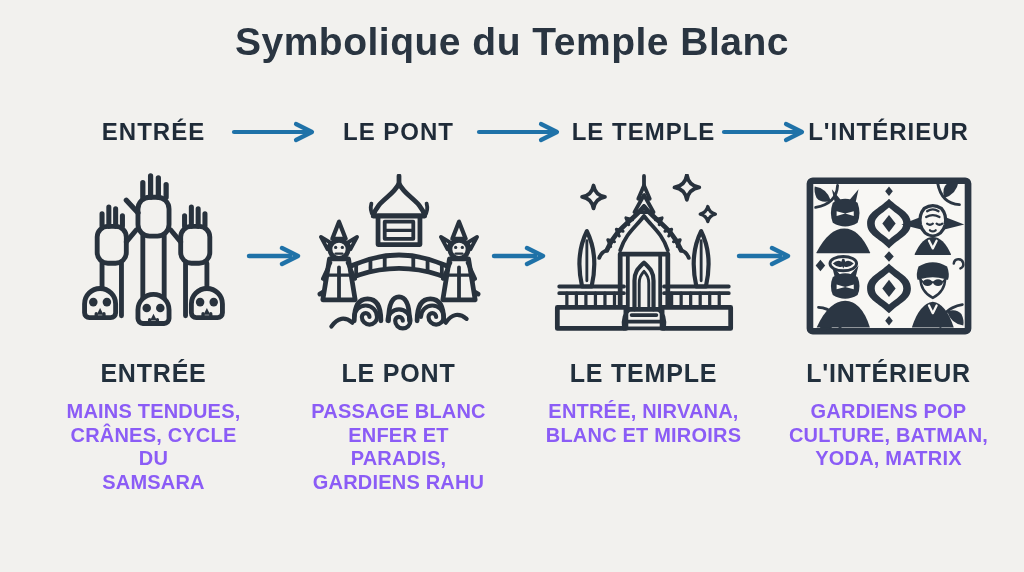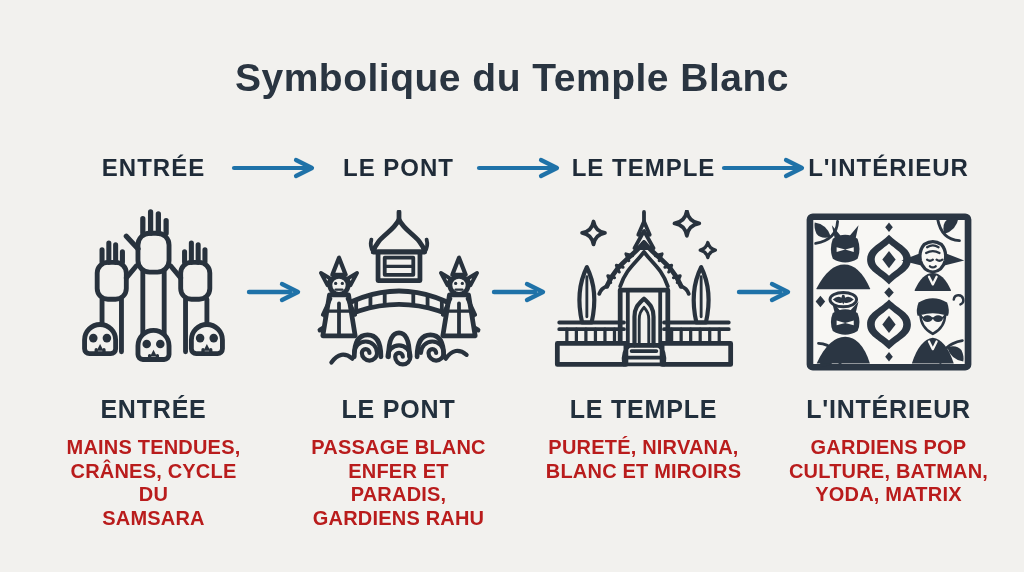--- a/index.html
+++ b/index.html
@@ -3,21 +3,21 @@
 <meta charset="utf-8">
 <style>
   html,body{margin:0;padding:0;}
   body{
     width:1024px;height:572px;overflow:hidden;
     background:#f2f1ee;
     font-family:"Liberation Sans", sans-serif;
     color:#17191c;
   }
   .title{
-    margin-top:56px;
+    margin-top:20px;
     text-align:center;
     font-size:39px;
     font-weight:800;
     letter-spacing:.5px;
     color:#2a3541;
   }
   .grid{
     display:grid;
     grid-template-columns:200px 45px 200px 45px 200px 45px 200px;
     justify-content:center;
@@ -38,21 +38,21 @@
   .icon-row{margin-top:26px;}
   .icon-cell{display:flex;justify-content:center;align-items:center;}
   .info-row{margin-top:20px;align-items:start;}
   .info-cell{display:flex;flex-direction:column;align-items:center;}
   .info-heading{
     font-size:25px;font-weight:800;letter-spacing:.8px;color:#22303d;white-space:nowrap;
   }
   .info-desc{
     margin-top:12px;
     font-size:20px;font-weight:700;line-height:1.18;letter-spacing:.2px;
-    color:#b91c1c;text-align:center;white-space:pre-line;max-width:230px;
+    color:#8b5cf6;text-align:center;white-space:pre-line;max-width:230px;
   }
 </style>
 </head>
 <body>
 
 <div class="title">Symbolique du Temple Blanc</div>
 
 <div class="grid stage-row">
   <div class="stage-label">ENTRÉE</div>
   <div class="arrow-cell">
@@ -300,21 +300,21 @@
   <div></div>
   <div class="info-cell">
     <div class="info-heading">LE PONT</div>
     <div class="info-desc">PASSAGE BLANC
 ENFER ET PARADIS,
 GARDIENS RAHU</div>
   </div>
   <div></div>
   <div class="info-cell">
     <div class="info-heading">LE TEMPLE</div>
-    <div class="info-desc">PURETÉ, NIRVANA,
+    <div class="info-desc">ENTRÉE, NIRVANA,
 BLANC ET MIROIRS</div>
   </div>
   <div></div>
   <div class="info-cell">
     <div class="info-heading">L'INTÉRIEUR</div>
     <div class="info-desc">GARDIENS POP
 CULTURE, BATMAN,
 YODA, MATRIX</div>
   </div>
 </div>

